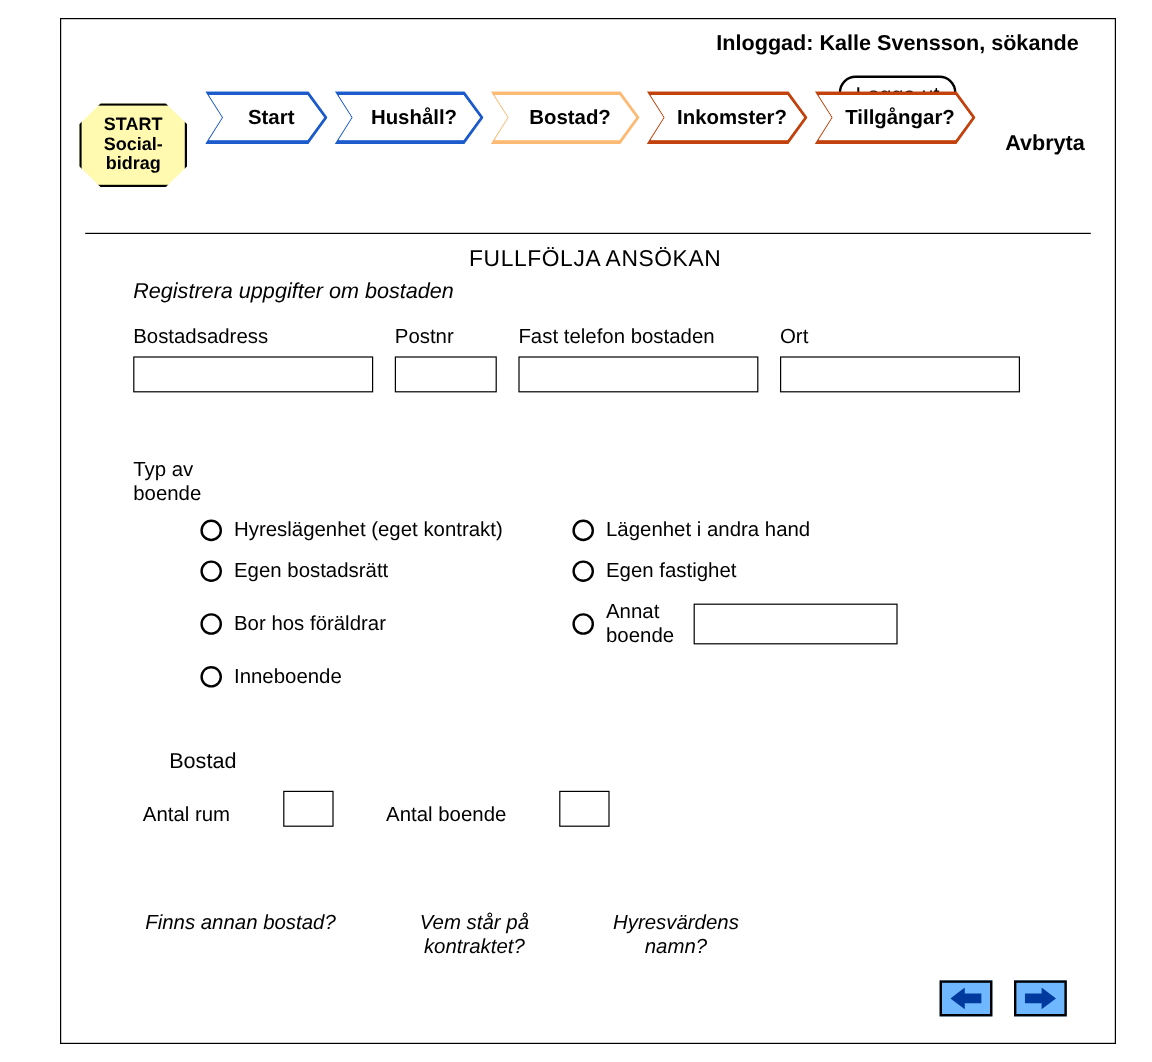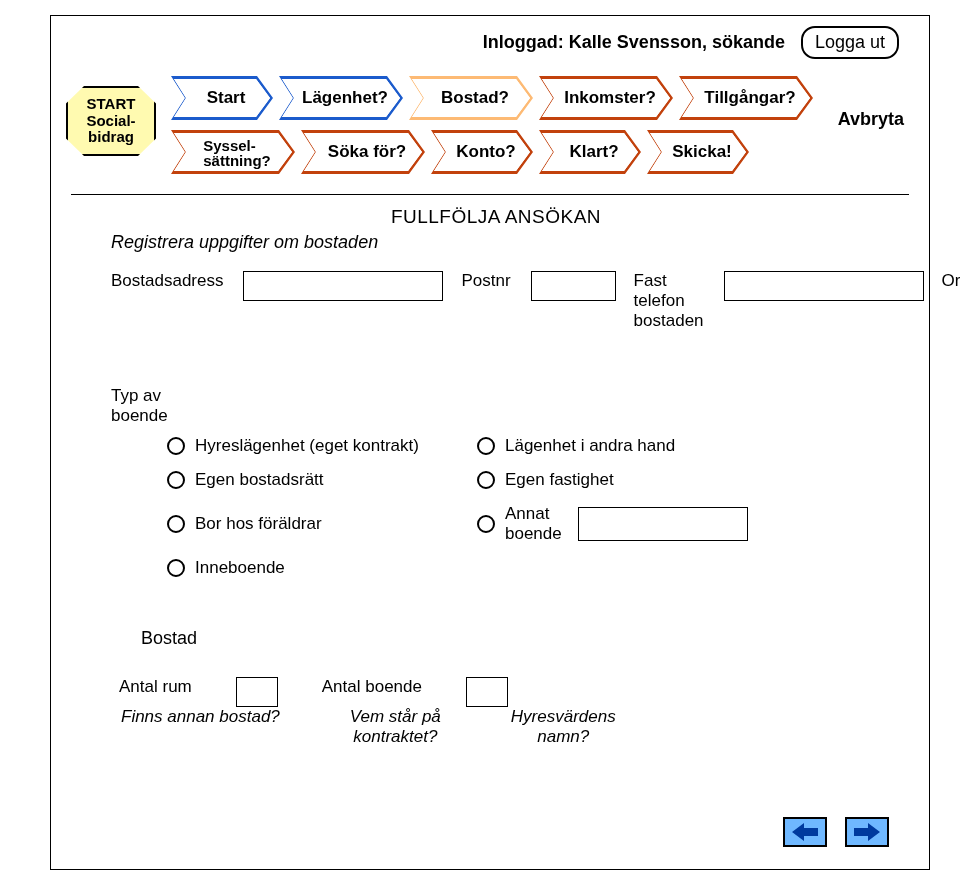--- a/index.html
+++ b/index.html
@@ -19,20 +19,21 @@
     border: 1px solid #000;
     background: #fff;
   }
   
   .topbar {
     position:absolute;
     right: 30px; top: 10px;
     display:flex;
     align-items:center;
     gap: 16px;
+    flex-direction: column;
   }
   .login-text { font-weight:bold; font-size:18px; }
   .logout-btn {
     border: 2px solid #000;
     border-radius: 14px;
     background:#fff;
     padding: 4px 12px;
     font-size: 18px;
     font-weight: normal;
     cursor:pointer;
@@ -101,21 +102,21 @@
   }
   
   .main {
     position:absolute;
     left: 60px; top: 190px;
     width: 770px;
   }
   .form-title { text-align:center; font-size:19px; letter-spacing:0.5px; }
   .form-sub { text-align:left; font-size:18px; margin-top:4px;font-style:italic; }
   .addr-row { display:flex; gap:18px; margin-top:18px; }
-  .fieldcol { display:flex; flex-direction:row; gap:20px; }
+  .fieldcol { display:flex; flex-direction:column; gap:6px; }
   .fieldcol label { font-size:17px; }
   .txtin {
     height: 30px;
     border:1.5px solid #000;
     background:#fff;
     font-size:15px;
     padding: 0 4px;
   }
   .w-addr { width: 200px; }
   .w-post { width: 85px; }
@@ -124,24 +125,24 @@
 
   .section-lbl { font-size:17px; margin-top:55px; }
   .radios { margin-top:10px; margin-left:20px; display:grid; grid-template-columns: 300px 300px; row-gap:14px; column-gap:10px; align-items:center; }
   .r-item { display:flex; align-items:center; gap:10px; font-size:17px;padding-left:36px; }
   .r-circle {
     width:18px; height:18px; border:2px solid #000; border-radius:50%; background:#fff; flex:0 0 auto; cursor:pointer;
   }
   .annat-input { height:34px; width:170px; border:1.5px solid #000; margin-left:6px; }
 
   .bostad-hdr { font-size:18px; margin-top:50px; margin-left:30px; }
-  .counts { display:flex; gap:44px; margin-top:28px; margin-left:8px; align-items:flex-start; font-size:17px; }
+  .counts { display:flex; gap:44px; margin-top:14px; margin-left:8px; align-items:flex-end; font-size:17px; }
   .smallbox { width:42px; height:30px; border:1.5px solid #000; background:#fff; }
 
-  .q-row { display:flex; gap:70px; margin-left:10px; font-size:17px; font-style:italic; }
+  .q-row { display:flex; gap:70px; margin-top:70px; margin-left:10px; font-size:17px; font-style:italic; }
   .q-row span { text-align:center; display:block; }
 
   
   .navarrows {
     position:absolute;
     right: 40px; bottom: 22px;
     display:flex; gap:18px;
   }
   .arrowbtn {
     width:44px; height:30px;
@@ -170,48 +171,30 @@
 Social-
 bidrag</span>
     </div>
 
     <div class="steps-rows">
       <div class="step-row">
         <div class="chev-outer blue">
             <div class="chev w1">Start</div>
           </div>
         <div class="chev-outer blue">
-            <div class="chev w2">Lägenhet?</div>
+            <div class="chev w2">Hushåll?</div>
           </div>
         <div class="chev-outer orange">
             <div class="chev w2">Bostad?</div>
           </div>
         <div class="chev-outer gray">
             <div class="chev w3">Inkomster?</div>
           </div>
         <div class="chev-outer gray">
             <div class="chev w3">Tillgångar?</div>
-          </div>
-      </div>
-      <div class="step-row">
-        <div class="chev-outer gray">
-            <div class="chev w2" style="white-space:pre-line;line-height:1;font-size:15px;padding-top:2px">Syssel-
-sättning?</div>
-          </div>
-        <div class="chev-outer gray">
-            <div class="chev w2">Söka för?</div>
-          </div>
-        <div class="chev-outer gray">
-            <div class="chev w1">Konto?</div>
-          </div>
-        <div class="chev-outer gray">
-            <div class="chev w1">Klart?</div>
-          </div>
-        <div class="chev-outer gray">
-            <div class="chev w1">Skicka!</div>
           </div>
       </div>
     </div>
 
     <button class="avbryta">Avbryta</button>
   </div>
 
   <hr class="nav-hr">
 
   <div class="main">

